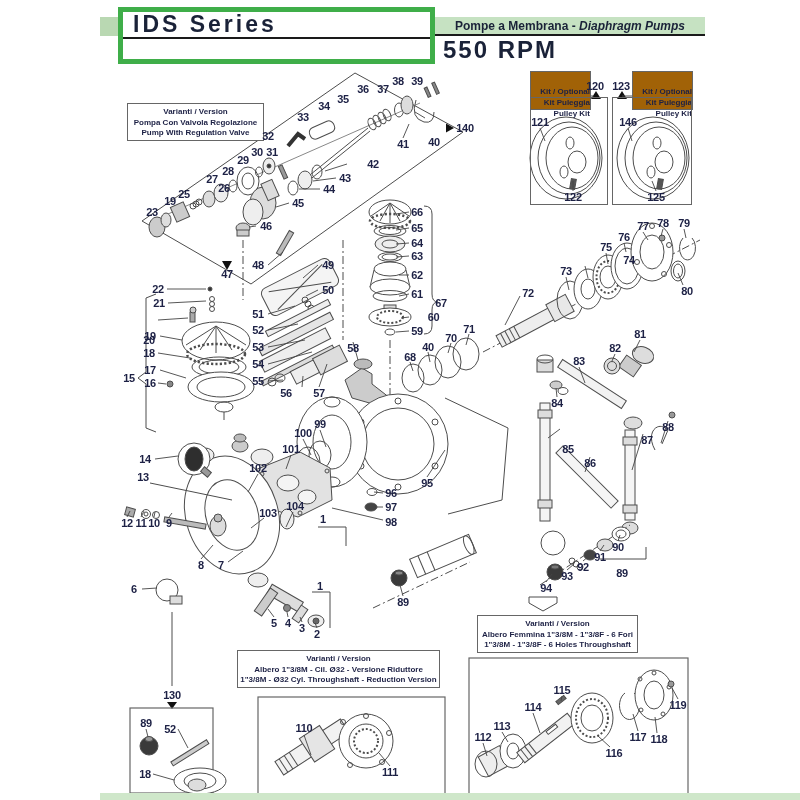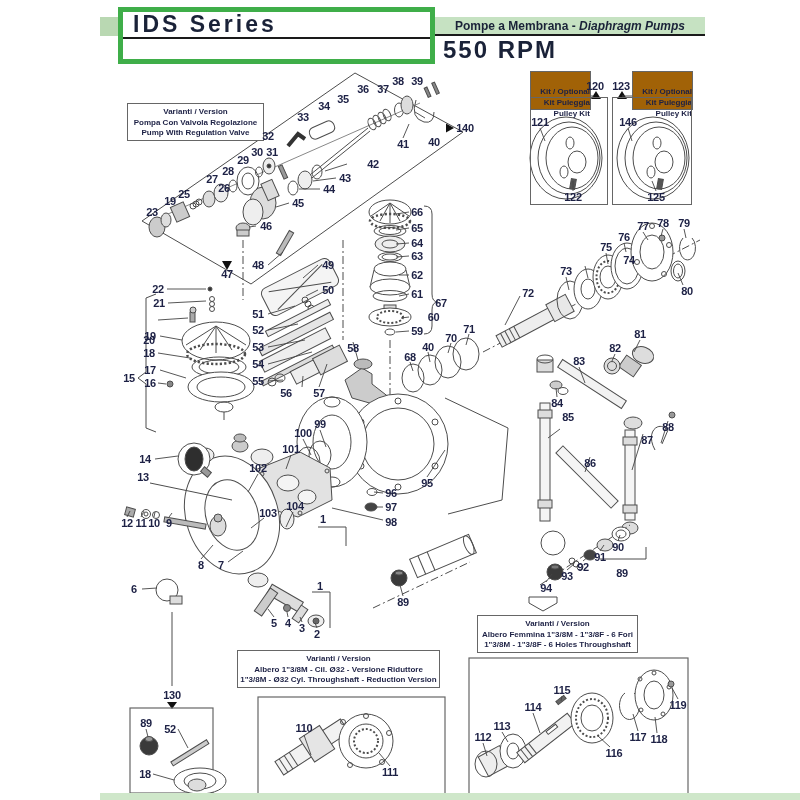--- a/index.html
+++ b/index.html
@@ -592,21 +592,21 @@
       <div class="part-label" style="left: 606px; top: 247px;">75</div>
       <div class="part-label" style="left: 624px; top: 237px;">76</div>
       <div class="part-label" style="left: 643px; top: 226px;">77</div>
       <div class="part-label" style="left: 663px; top: 223px;">78</div>
       <div class="part-label" style="left: 684px; top: 223px;">79</div>
       <div class="part-label" style="left: 687px; top: 291px;">80</div>
       <div class="part-label" style="left: 640px; top: 334px;">81</div>
       <div class="part-label" style="left: 615px; top: 348px;">82</div>
       <div class="part-label" style="left: 579px; top: 361px;">83</div>
       <div class="part-label" style="left: 557px; top: 403px;">84</div>
-      <div class="part-label" style="left: 568px; top: 417px;">85</div>
+      <div class="part-label" style="left: 568px; top: 449px;">85</div>
       <div class="part-label" style="left: 590px; top: 463px;">86</div>
       <div class="part-label" style="left: 647px; top: 440px;">87</div>
       <div class="part-label" style="left: 668px; top: 427px;">88</div>
       <div class="part-label" style="left: 622px; top: 573px;">89</div>
       <div class="part-label" style="left: 403px; top: 602px;">89</div>
       <div class="part-label" style="left: 618px; top: 547px;">90</div>
       <div class="part-label" style="left: 600px; top: 557px;">91</div>
       <div class="part-label" style="left: 583px; top: 567px;">92</div>
       <div class="part-label" style="left: 567px; top: 576px;">93</div>
       <div class="part-label" style="left: 546px; top: 588px;">94</div>

